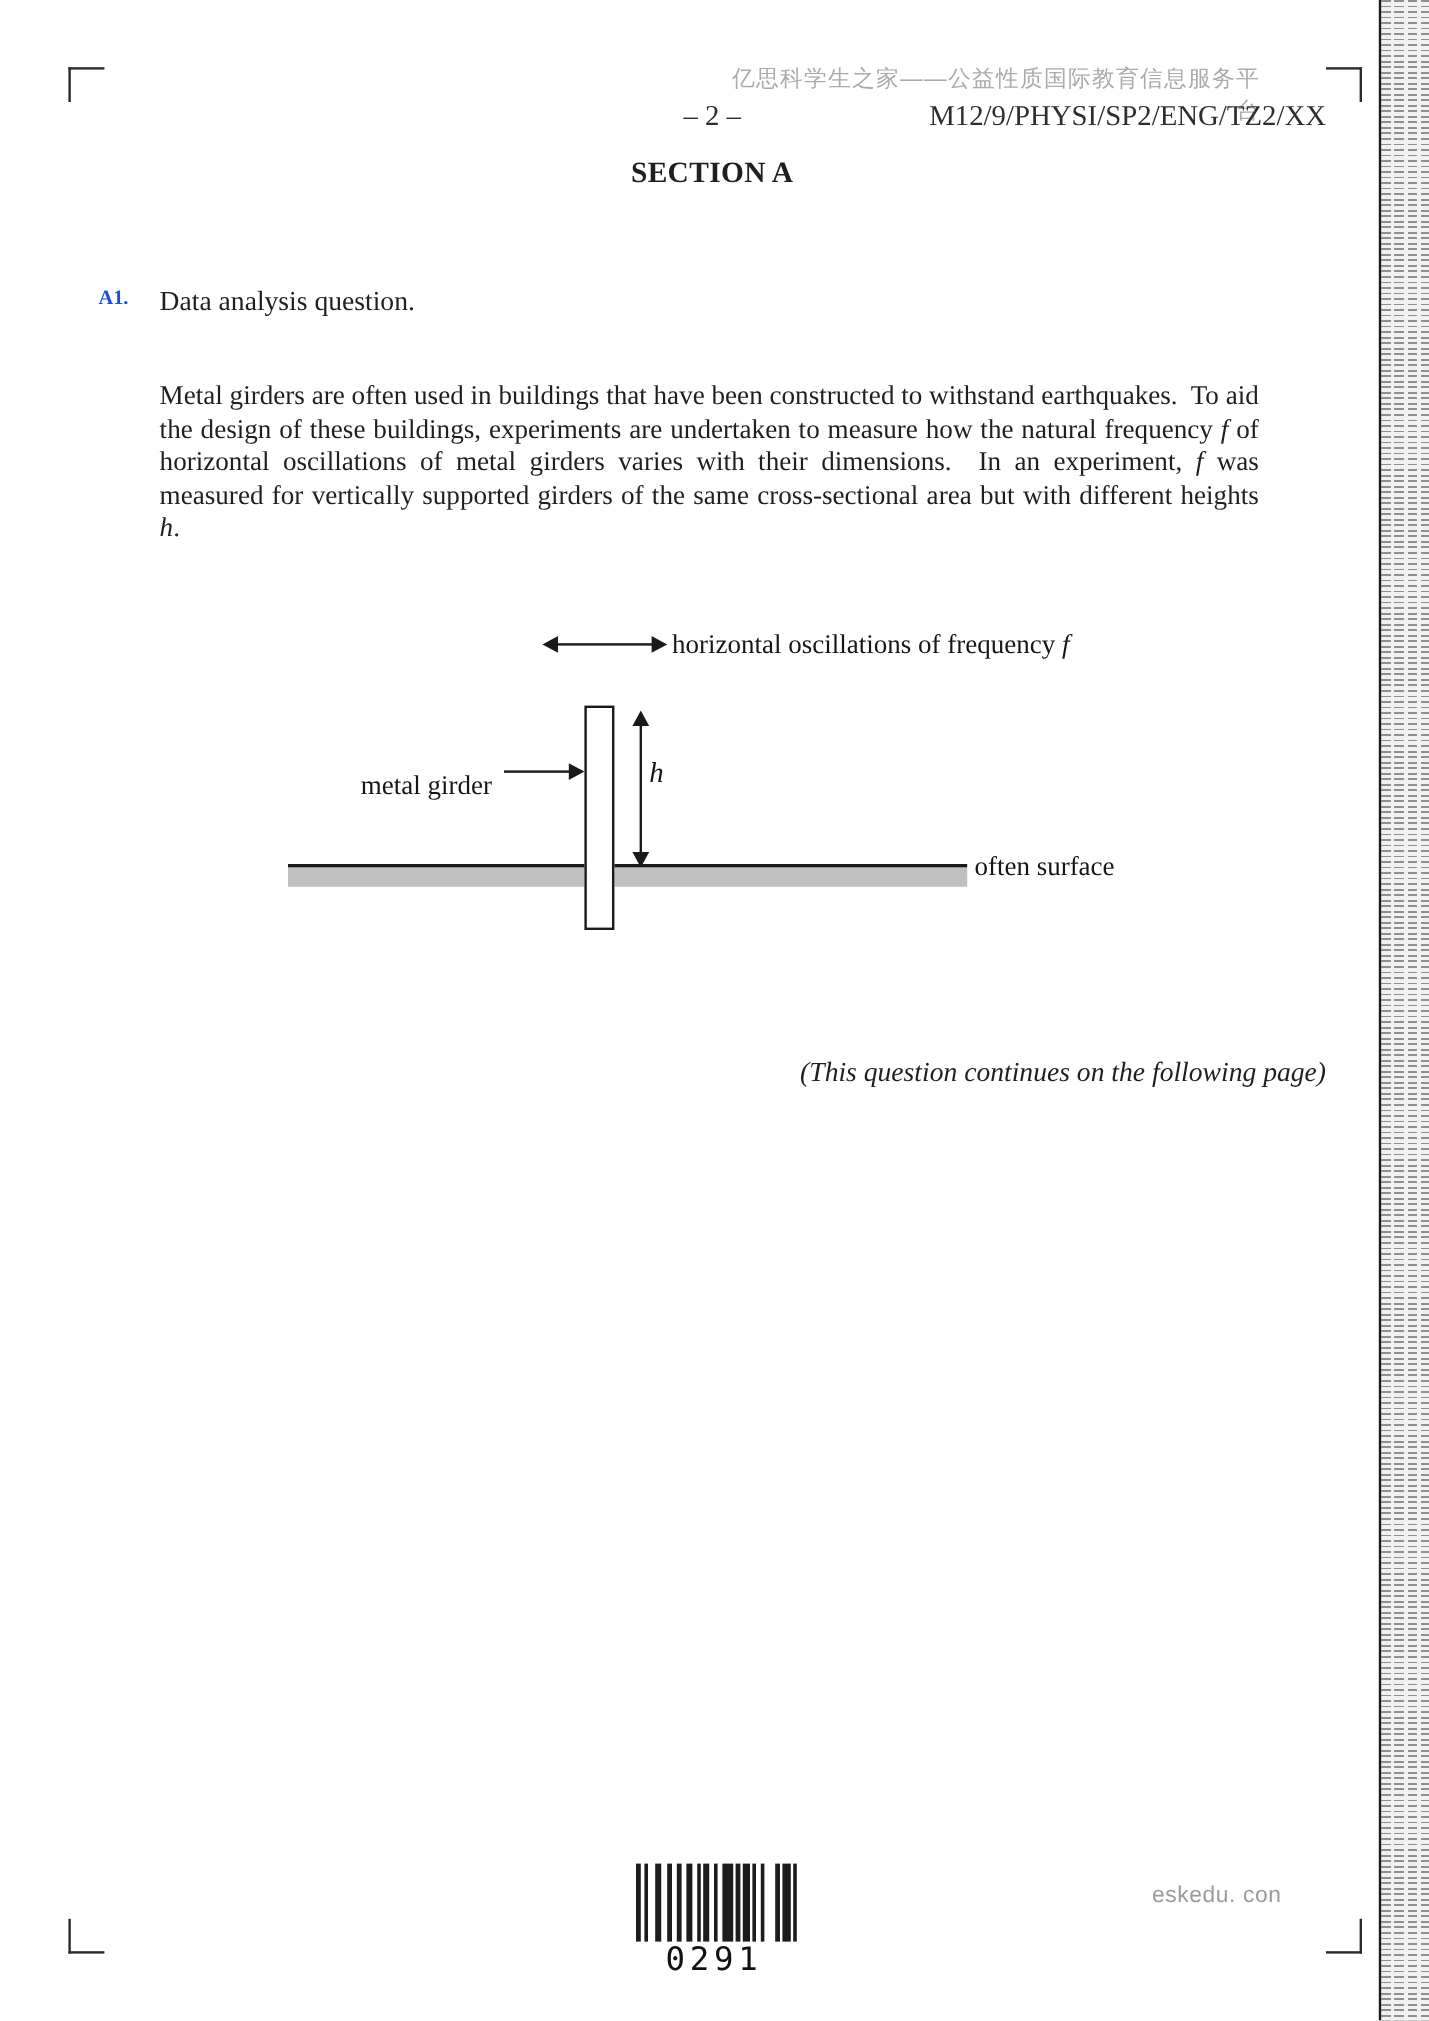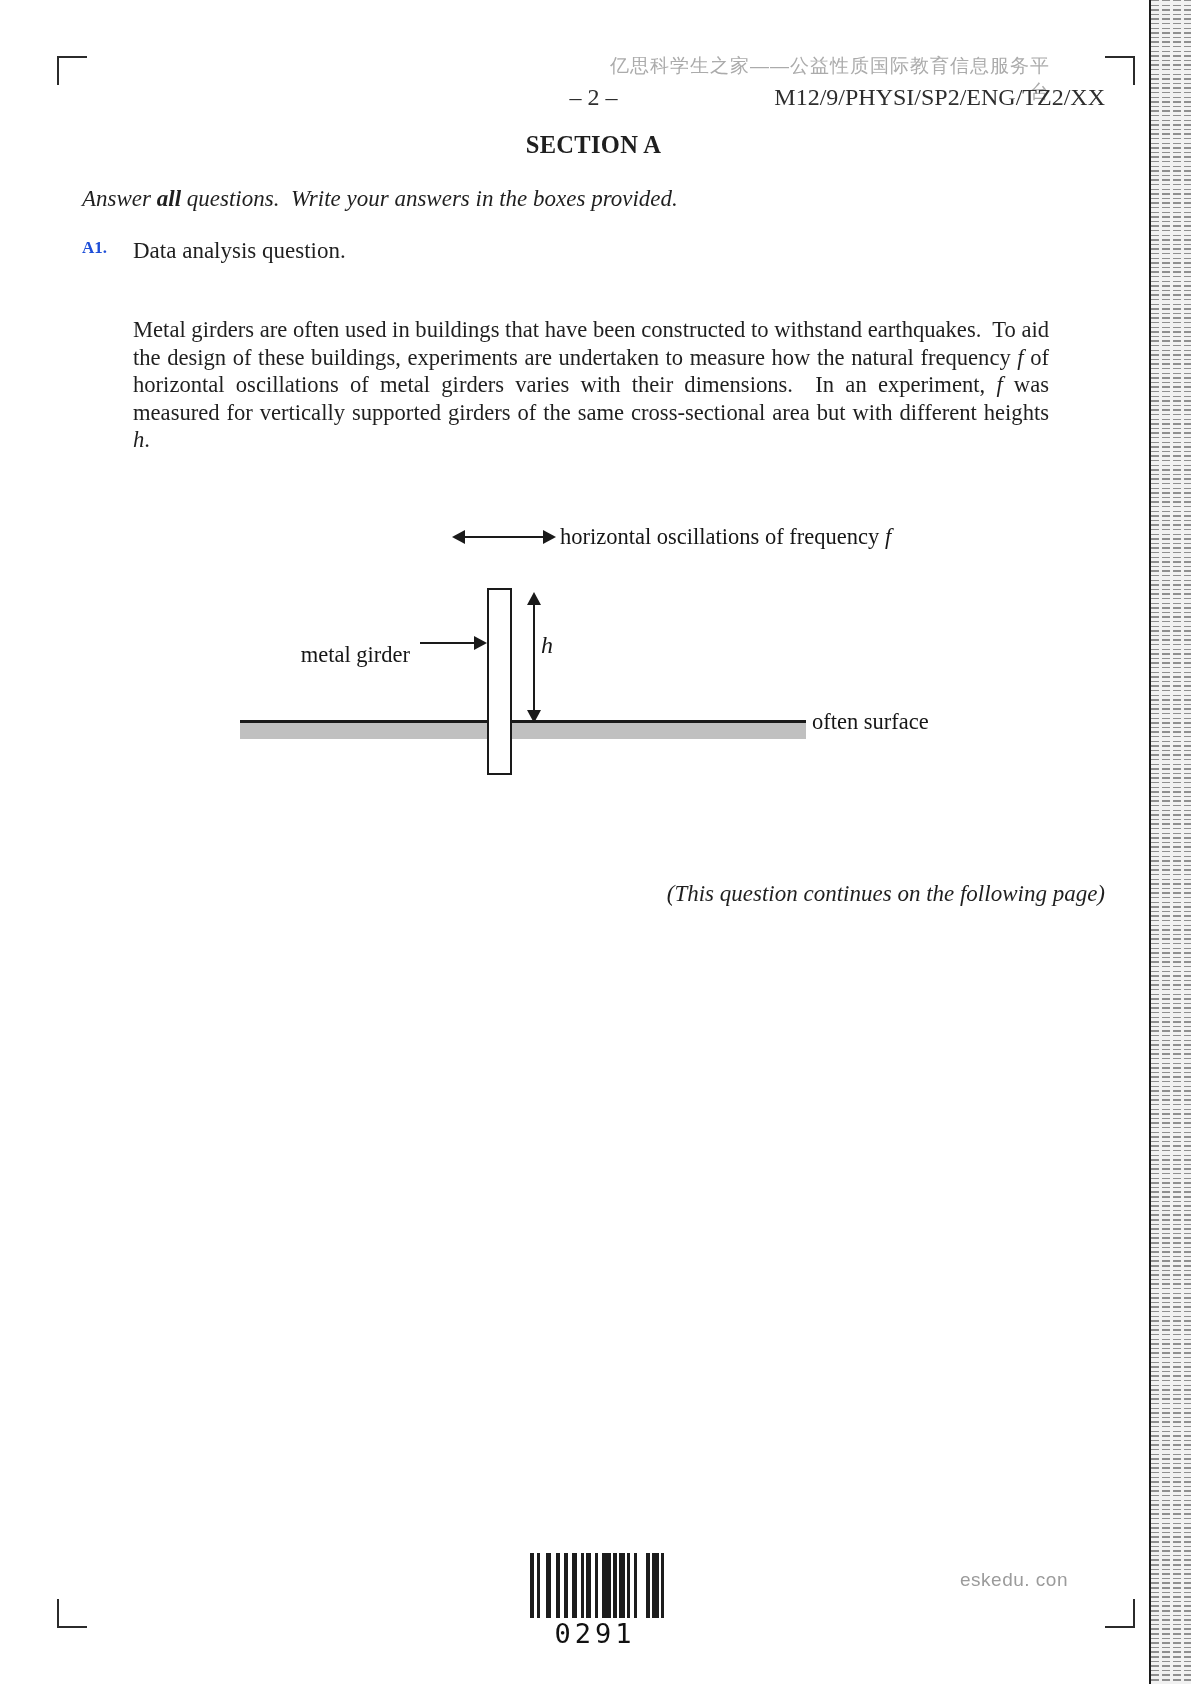--- a/index.html
+++ b/index.html
@@ -87,21 +87,20 @@
   <div class="corner bl"></div>
   <div class="corner br"></div>
 
   <div class="strip"></div>
 
   <div class="watermark">亿思科学生之家——公益性质国际教育信息服务平台</div>
   <div class="pageno">– 2 –</div>
   <div class="examcode">M12/9/PHYSI/SP2/ENG/TZ2/XX</div>
   <div class="section">SECTION A</div>
 
-  <div class="instructions"><span>Answer </span><span style="font-weight: bold;">all</span><span> questions.&nbsp; Write your answers in the boxes provided.</span></div>
   <div class="qlabel">A1.</div>
   <div class="qtitle">Data analysis question.</div>
   <div class="para"><span>Metal girders are often used in buildings that have been constructed to withstand earthquakes.&nbsp; To aid the design of these buildings, experiments are undertaken to measure how the natural frequency </span><span style="font-style: italic;">f</span><span> of horizontal oscillations of metal girders varies with their dimensions.&nbsp; In an experiment, </span><span style="font-style: italic;">f</span><span> was measured for vertically supported girders of the same cross-sectional area but with different heights </span><span style="font-style: italic;">h</span><span>.</span></div>
 
   <div class="arrow-h">
     <span class="head-l"></span>
     <span class="shaft"></span>
     <span class="head-r"></span>
   </div>
   <div class="dlabel osc-label"><span>horizontal oscillations of frequency </span><span style="font-style: italic;">f</span></div>

